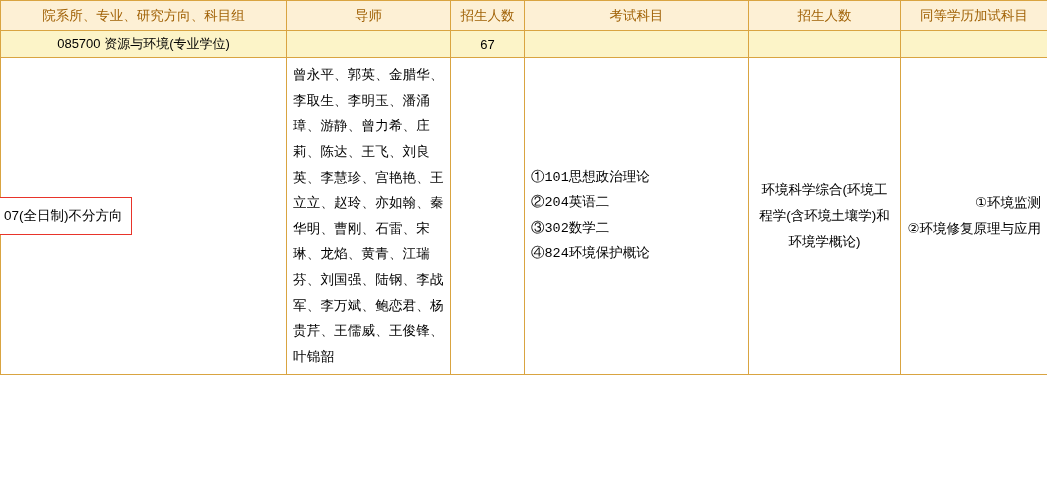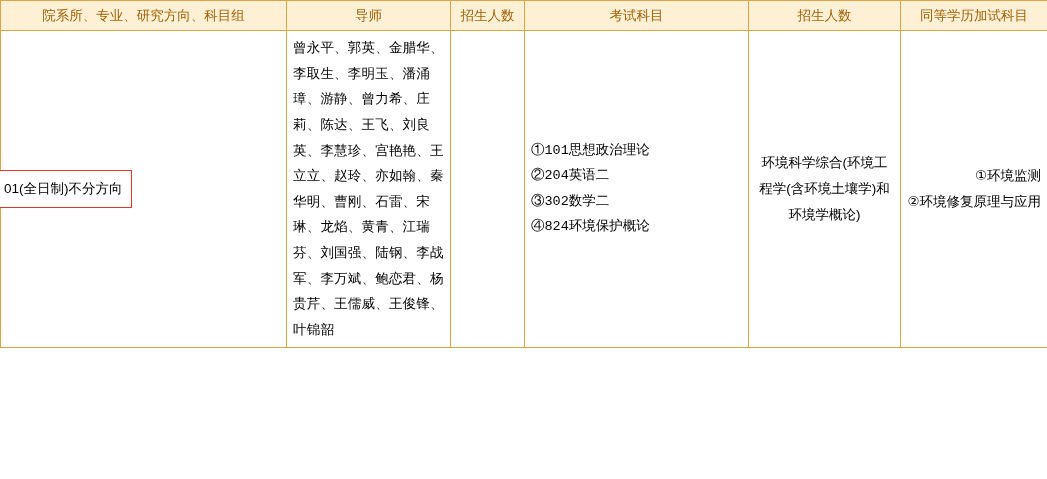--- a/index.html
+++ b/index.html
@@ -127,23 +127,31 @@
       <tr>
         <th>院系所、专业、研究方向、科目组</th>
         <th>导师</th>
         <th>招生人数</th>
         <th>考试科目</th>
         <th>招生人数</th>
         <th>同等学历加试科目</th>
       </tr>
     </thead>
     <tbody>
+      <tr class="major-row">
+        <td class="major-name">085700 资源与环境(专业学位)</td>
+        <td class="empty-cell"></td>
+        <td class="major-count">67</td>
+        <td class="empty-cell"></td>
+        <td class="empty-cell"></td>
+        <td class="empty-cell"></td>
+      </tr>
       <tr class="detail-row">
         <td class="direction">
-          <span class="direction-box">01(全日制)不分方向</span>
+          <span class="direction-box">07(全日制)不分方向</span>
         </td>
         <td class="advisors">曾永平、郭英、金腊华、李取生、李明玉、潘涌璋、游静、曾力希、庄莉、陈达、王飞、刘良英、李慧珍、宫艳艳、王立立、赵玲、亦如翰、秦华明、曹刚、石雷、宋琳、龙焰、黄青、江瑞芬、刘国强、陆钢、李战军、李万斌、鲍恋君、杨贵芹、王儒威、王俊锋、叶锦韶</td>
         <td class="major-count"></td>
         <td class="subjects">
           <span class="subject-line">①101思想政治理论</span>
           <span class="subject-line">②204英语二</span>
           <span class="subject-line">③302数学二</span>
           <span class="subject-line">④824环境保护概论</span>
         </td>
         <td class="retest">环境科学综合(环境工程学(含环境土壤学)和环境学概论)</td>

